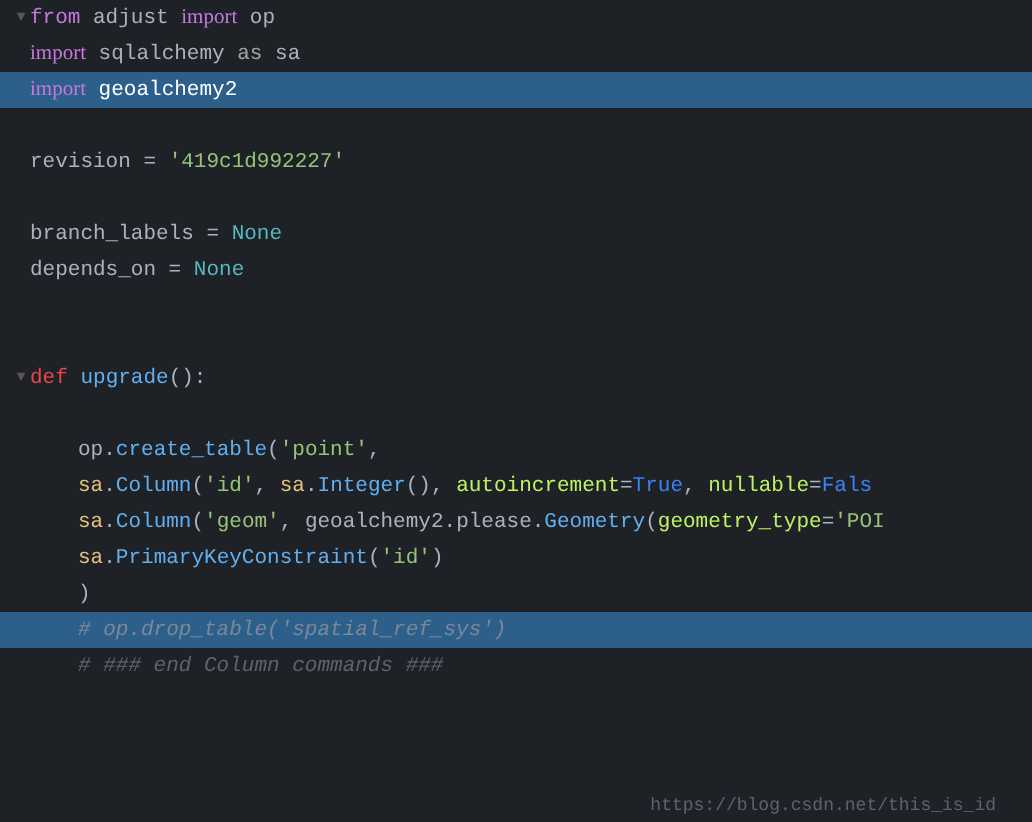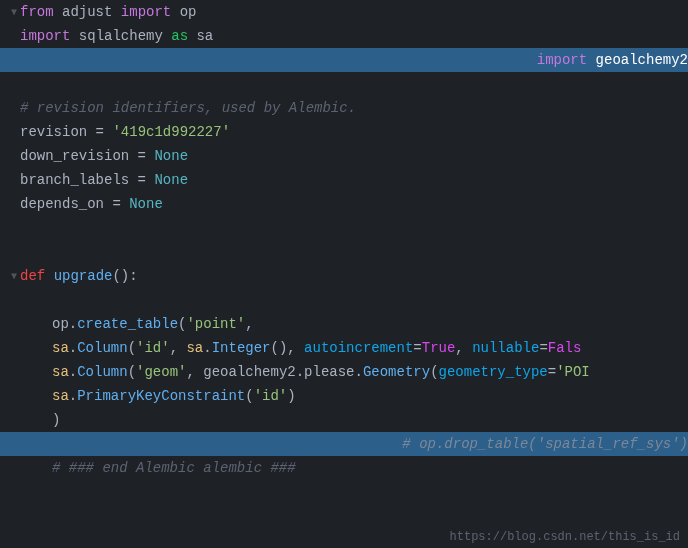--- a/index.html
+++ b/index.html
@@ -22,54 +22,53 @@
     .code-line {
       display: flex;
       align-items: center;
       min-height: 24px;
       padding: 0 0 0 8px;
       position: relative;
       white-space: nowrap;
     }
     .code-line.highlighted {
       background: #2c5f8a;
-      text-align: right;
     }
     .fold-indicator {
       width: 12px;
       display: inline-flex;
       align-items: center;
       justify-content: center;
       color: #555;
       font-size: 10px;
       flex-shrink: 0;
     }
     .code-content {
       flex: 1;
       display: inline;
     }
     
     .kw-from { color: #c678dd; }
-    .kw-import { color: #c678dd; }
+    .kw-import { color: #c678dd; font-family: Liberation Serif, serif; }
     .kw-def { color: #ef4444; }
-    .kw-as { color: #22c55e; margin-top: 19px; }
+    .kw-as { color: #a3a3a3; margin-top: 19px; }
     .kw-none { color: #56b6c2; }
     .identifier { color: #abb2bf; }
     .func { color: #61afef; text-align: right; }
     .string { color: #98c379; }
     .comment { color: #5c6370; font-style: italic; }
     .operator { color: #abb2bf; }
-    .param-key { color: #0ea5e9; }
-    .param-val { color: #d946ef; margin-top: 38px; }
+    .param-key { color: #bef264; }
+    .param-val { color: #3b82f6; margin-top: 38px; }
     .sa-module { color: #e5c07b; }
     .highlight-text { color: #ffffff; }
     .bottom-bar {
       position: absolute;
       bottom: 0;
-      right: 0;
+      right: 16px;
       color: #5c6370;
       font-size: 12px;
       padding: 4px 8px;
       background: #1e2227;
     }
   </style>
 </head>
 <body>
 
 <div class="code-editor">
@@ -93,39 +92,30 @@
     <span class="code-content">
       <span class="kw-import" style="color:#c678dd;">import</span><span class="highlight-text"> geoalchemy2</span>
     </span>
   </div>
 
   <div class="code-line">
     <span class="fold-indicator">&nbsp;</span>
     &nbsp;
   </div>
 
-  <div class="code-line">
-    <span class="fold-indicator">&nbsp;</span>
-    <span class="code-content">
-      <span class="comment"># revision identifiers, used by Alembic.</span>
-    </span>
-  </div>
 
   <div class="code-line">
     <span class="fold-indicator">&nbsp;</span>
     <span class="code-content">
       <span class="identifier">revision = </span><span class="string">'419c1d992227'</span>
     </span>
   </div>
 
   <div class="code-line">
     <span class="fold-indicator">&nbsp;</span>
-    <span class="code-content">
-      <span class="identifier">down_revision = </span><span class="kw-none">None</span>
-    </span>
   </div>
 
   <div class="code-line">
     <span class="fold-indicator">&nbsp;</span>
     <span class="code-content">
       <span class="identifier">branch_labels = </span><span class="kw-none">None</span>
     </span>
   </div>
 
   <div class="code-line">
@@ -193,20 +183,20 @@
   <div class="code-line highlighted">
     <span class="fold-indicator">&nbsp;</span>
     <span class="code-content" style="padding-left: 32px;">
       <span class="comment" style="color:#7c8898;"># op.drop_table('spatial_ref_sys')</span>
     </span>
   </div>
 
   <div class="code-line">
     <span class="fold-indicator">&nbsp;</span>
     <span class="code-content" style="padding-left: 32px;">
-      <span class="comment"># ### end Alembic alembic ###</span>
+      <span class="comment"># ### end Column commands ###</span>
     </span>
   </div>
 
   <div class="bottom-bar">
     <span>https://blog.csdn.net/this_is_id</span>
   </div>
 </div>
 
 </body></html>

